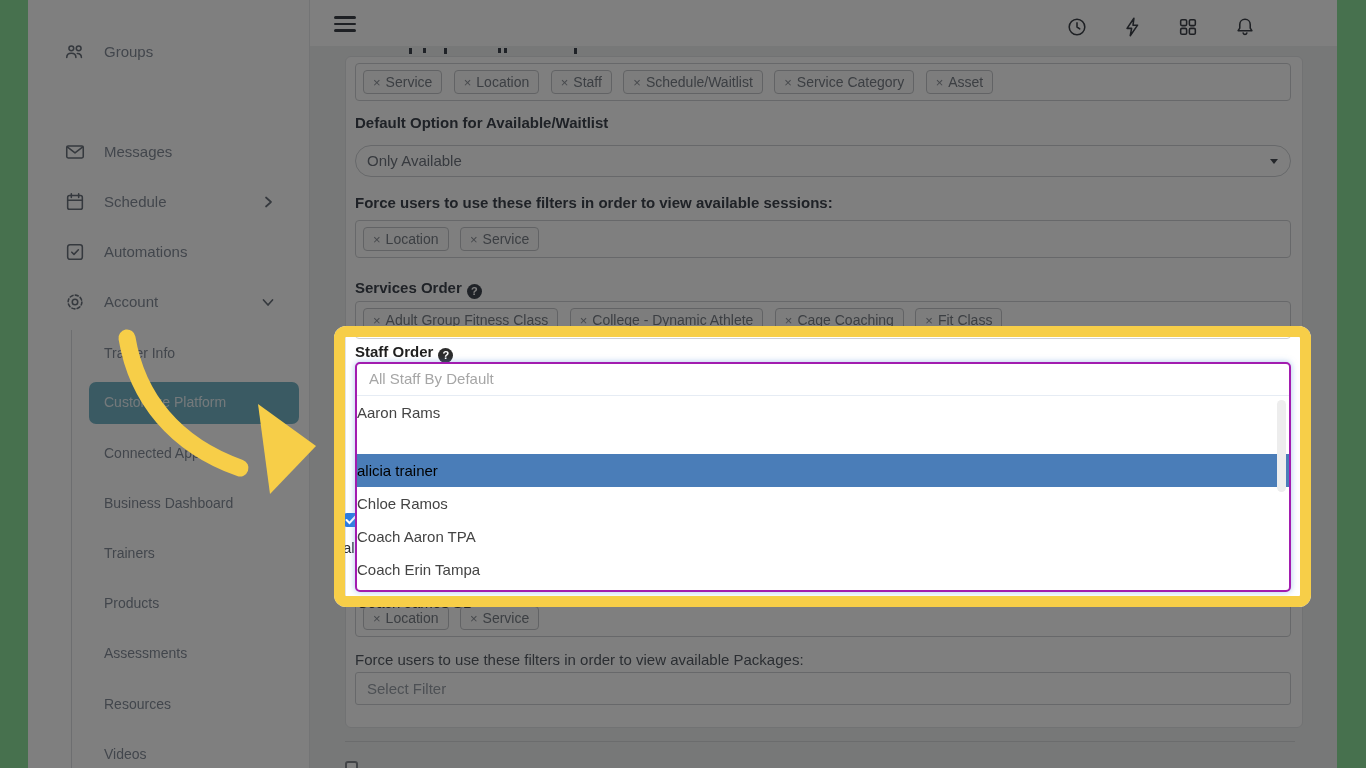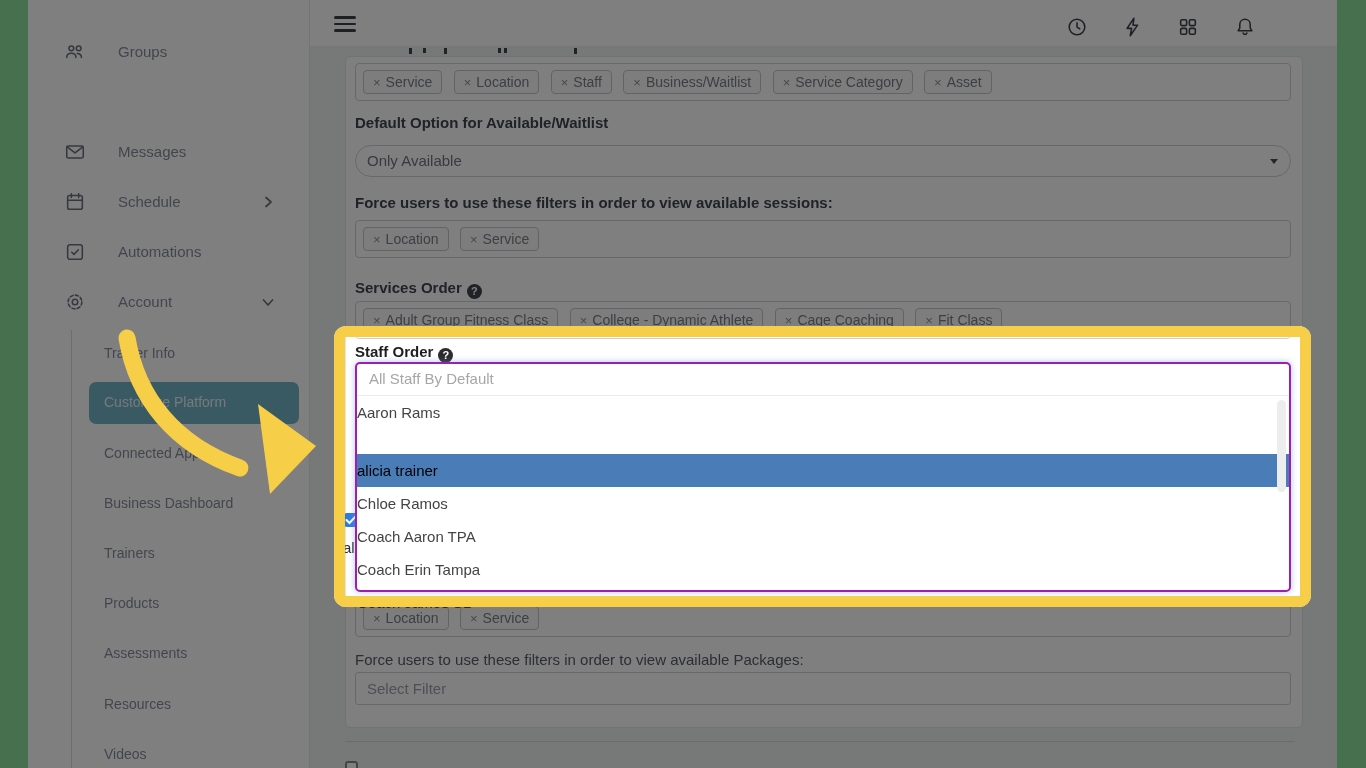--- a/index.html
+++ b/index.html
@@ -12,21 +12,21 @@
   
   .strip { position: absolute; top: 0; height: 768px; background: #8ee29c; }
   .strip.left  { left: 0; width: 28px; }
   .strip.right { left: 1337px; width: 29px; }
 
   
   .sidebar { position: absolute; left: 28px; top: 0; width: 282px; height: 768px;
              background: #ffffff; border-right: 1px solid #e6e8ea; }
   .side-item { position: absolute; left: 0; width: 282px; height: 30px; cursor: pointer; }
   .side-item .ic  { position: absolute; left: 36px; top: 4px; width: 22px; height: 22px; }
-  .side-item .lbl { position: absolute; left: 76px; top: 6px; font-size: 15px; color: #858d99; margin-left: 14px; }
+  .side-item .lbl { position: absolute; left: 76px; top: 6px; font-size: 15px; color: #858d99; }
   .side-item .chev { position: absolute; left: 232px; top: 7px; width: 16px; height: 16px; }
   .subnav-line { position: absolute; left: 43px; top: 330px; width: 1px; height: 438px; background: #dadde0; }
   .sub-item { position: absolute; left: 61px; width: 210px; height: 30px; cursor: pointer; }
   .sub-item .lbl { position: absolute; left: 15px; top: 6px; font-size: 14px; color: #858d99; }
   .sub-item.active { height: 42px; background: #74b4c6; border-radius: 7px; }
   .sub-item.active .lbl { top: 12px; color: #e9f3f6; }
 
   
   .topbar { position: absolute; left: 310px; top: 0; width: 1027px; height: 46px;
             background: #ffffff; z-index: 5; }
@@ -239,21 +239,21 @@
         <span class="mark" style="left:98px"></span>
           <span class="mark" style="left:152px;height:5px"></span>
         <span class="mark" style="left:158px;height:5px"></span>
           <span class="mark" style="left:228px"></span>
       </div>
 
       <div class="tagbox" style="top:6px">
         <span class="tag"><span class="x">×</span><span>Service</span></span>
         <span class="tag"><span class="x">×</span><span>Location</span></span>
         <span class="tag"><span class="x">×</span><span>Staff</span></span>
-        <span class="tag"><span class="x">×</span><span>Business/Waitlist</span></span>
+        <span class="tag"><span class="x">×</span><span>Schedule/Waitlist</span></span>
         <span class="tag"><span class="x">×</span><span>Service Category</span></span>
         <span class="tag"><span class="x">×</span><span>Asset</span></span>
       </div>
 
       <div class="h-label" style="top:57px">Default Option for Available/Waitlist</div>
       <div class="selectbox" style="top:88px">
         <span>Only Available</span>
         <span class="caret"></span>
       </div>
 

